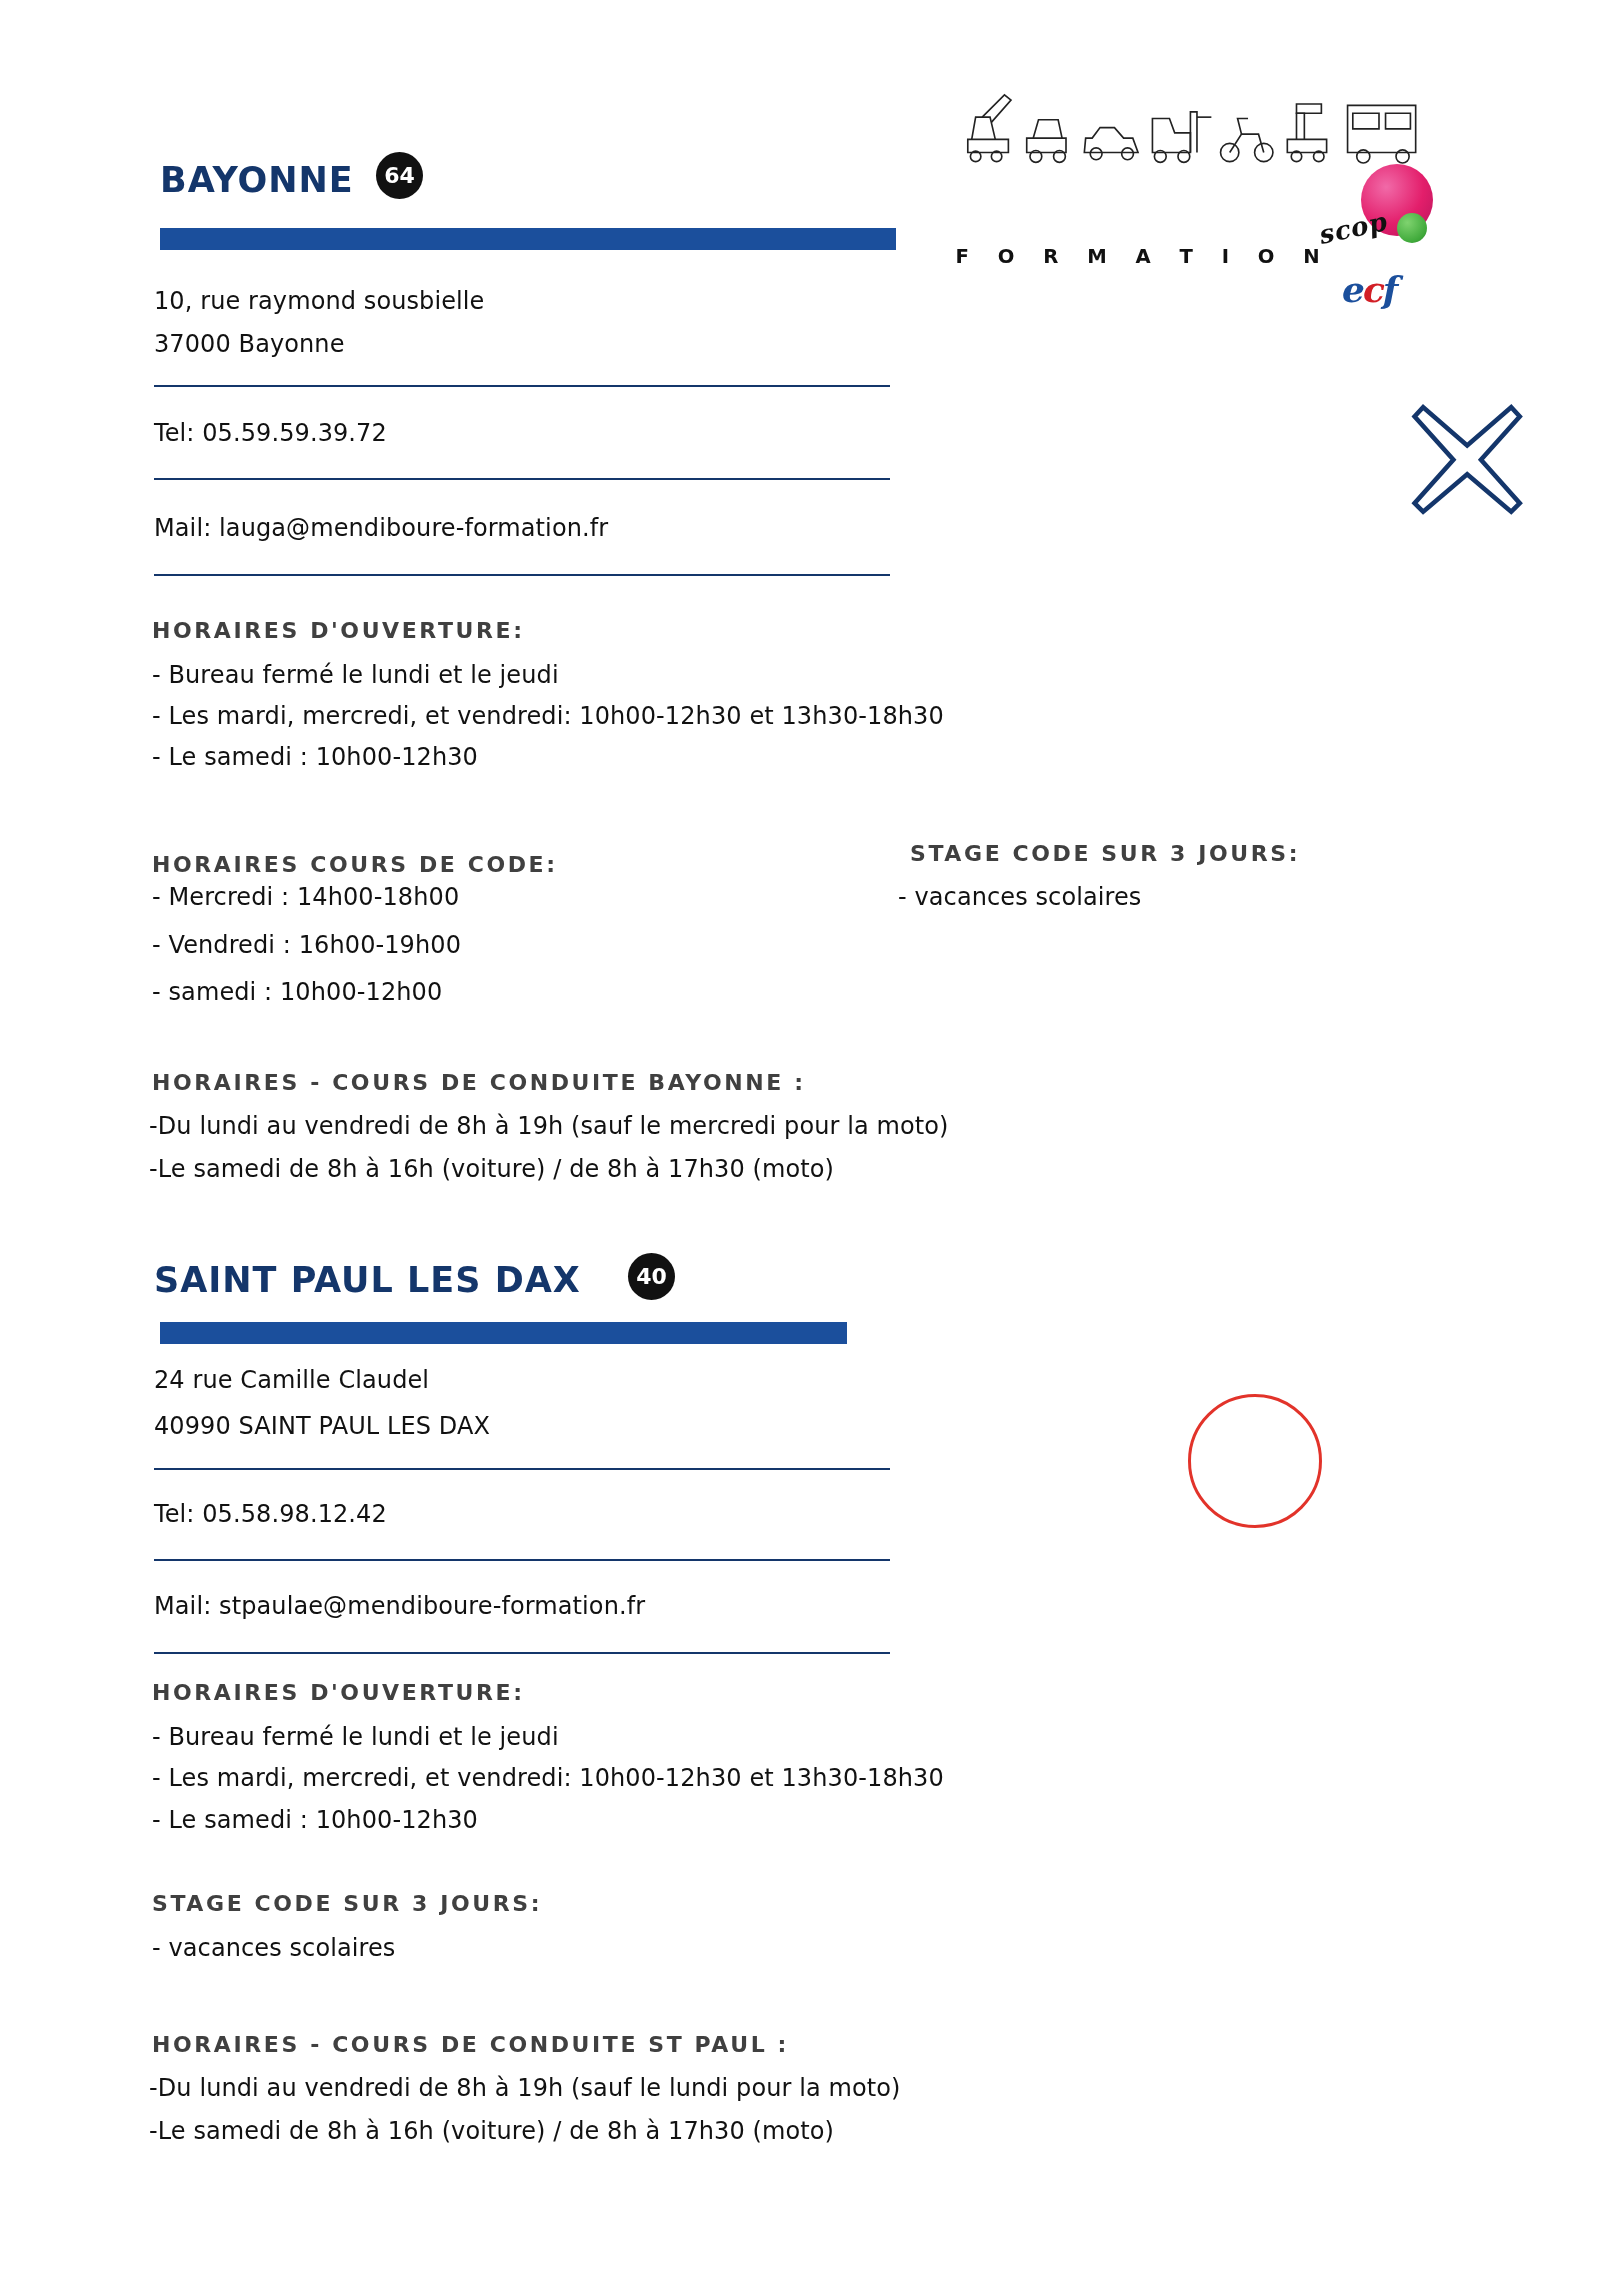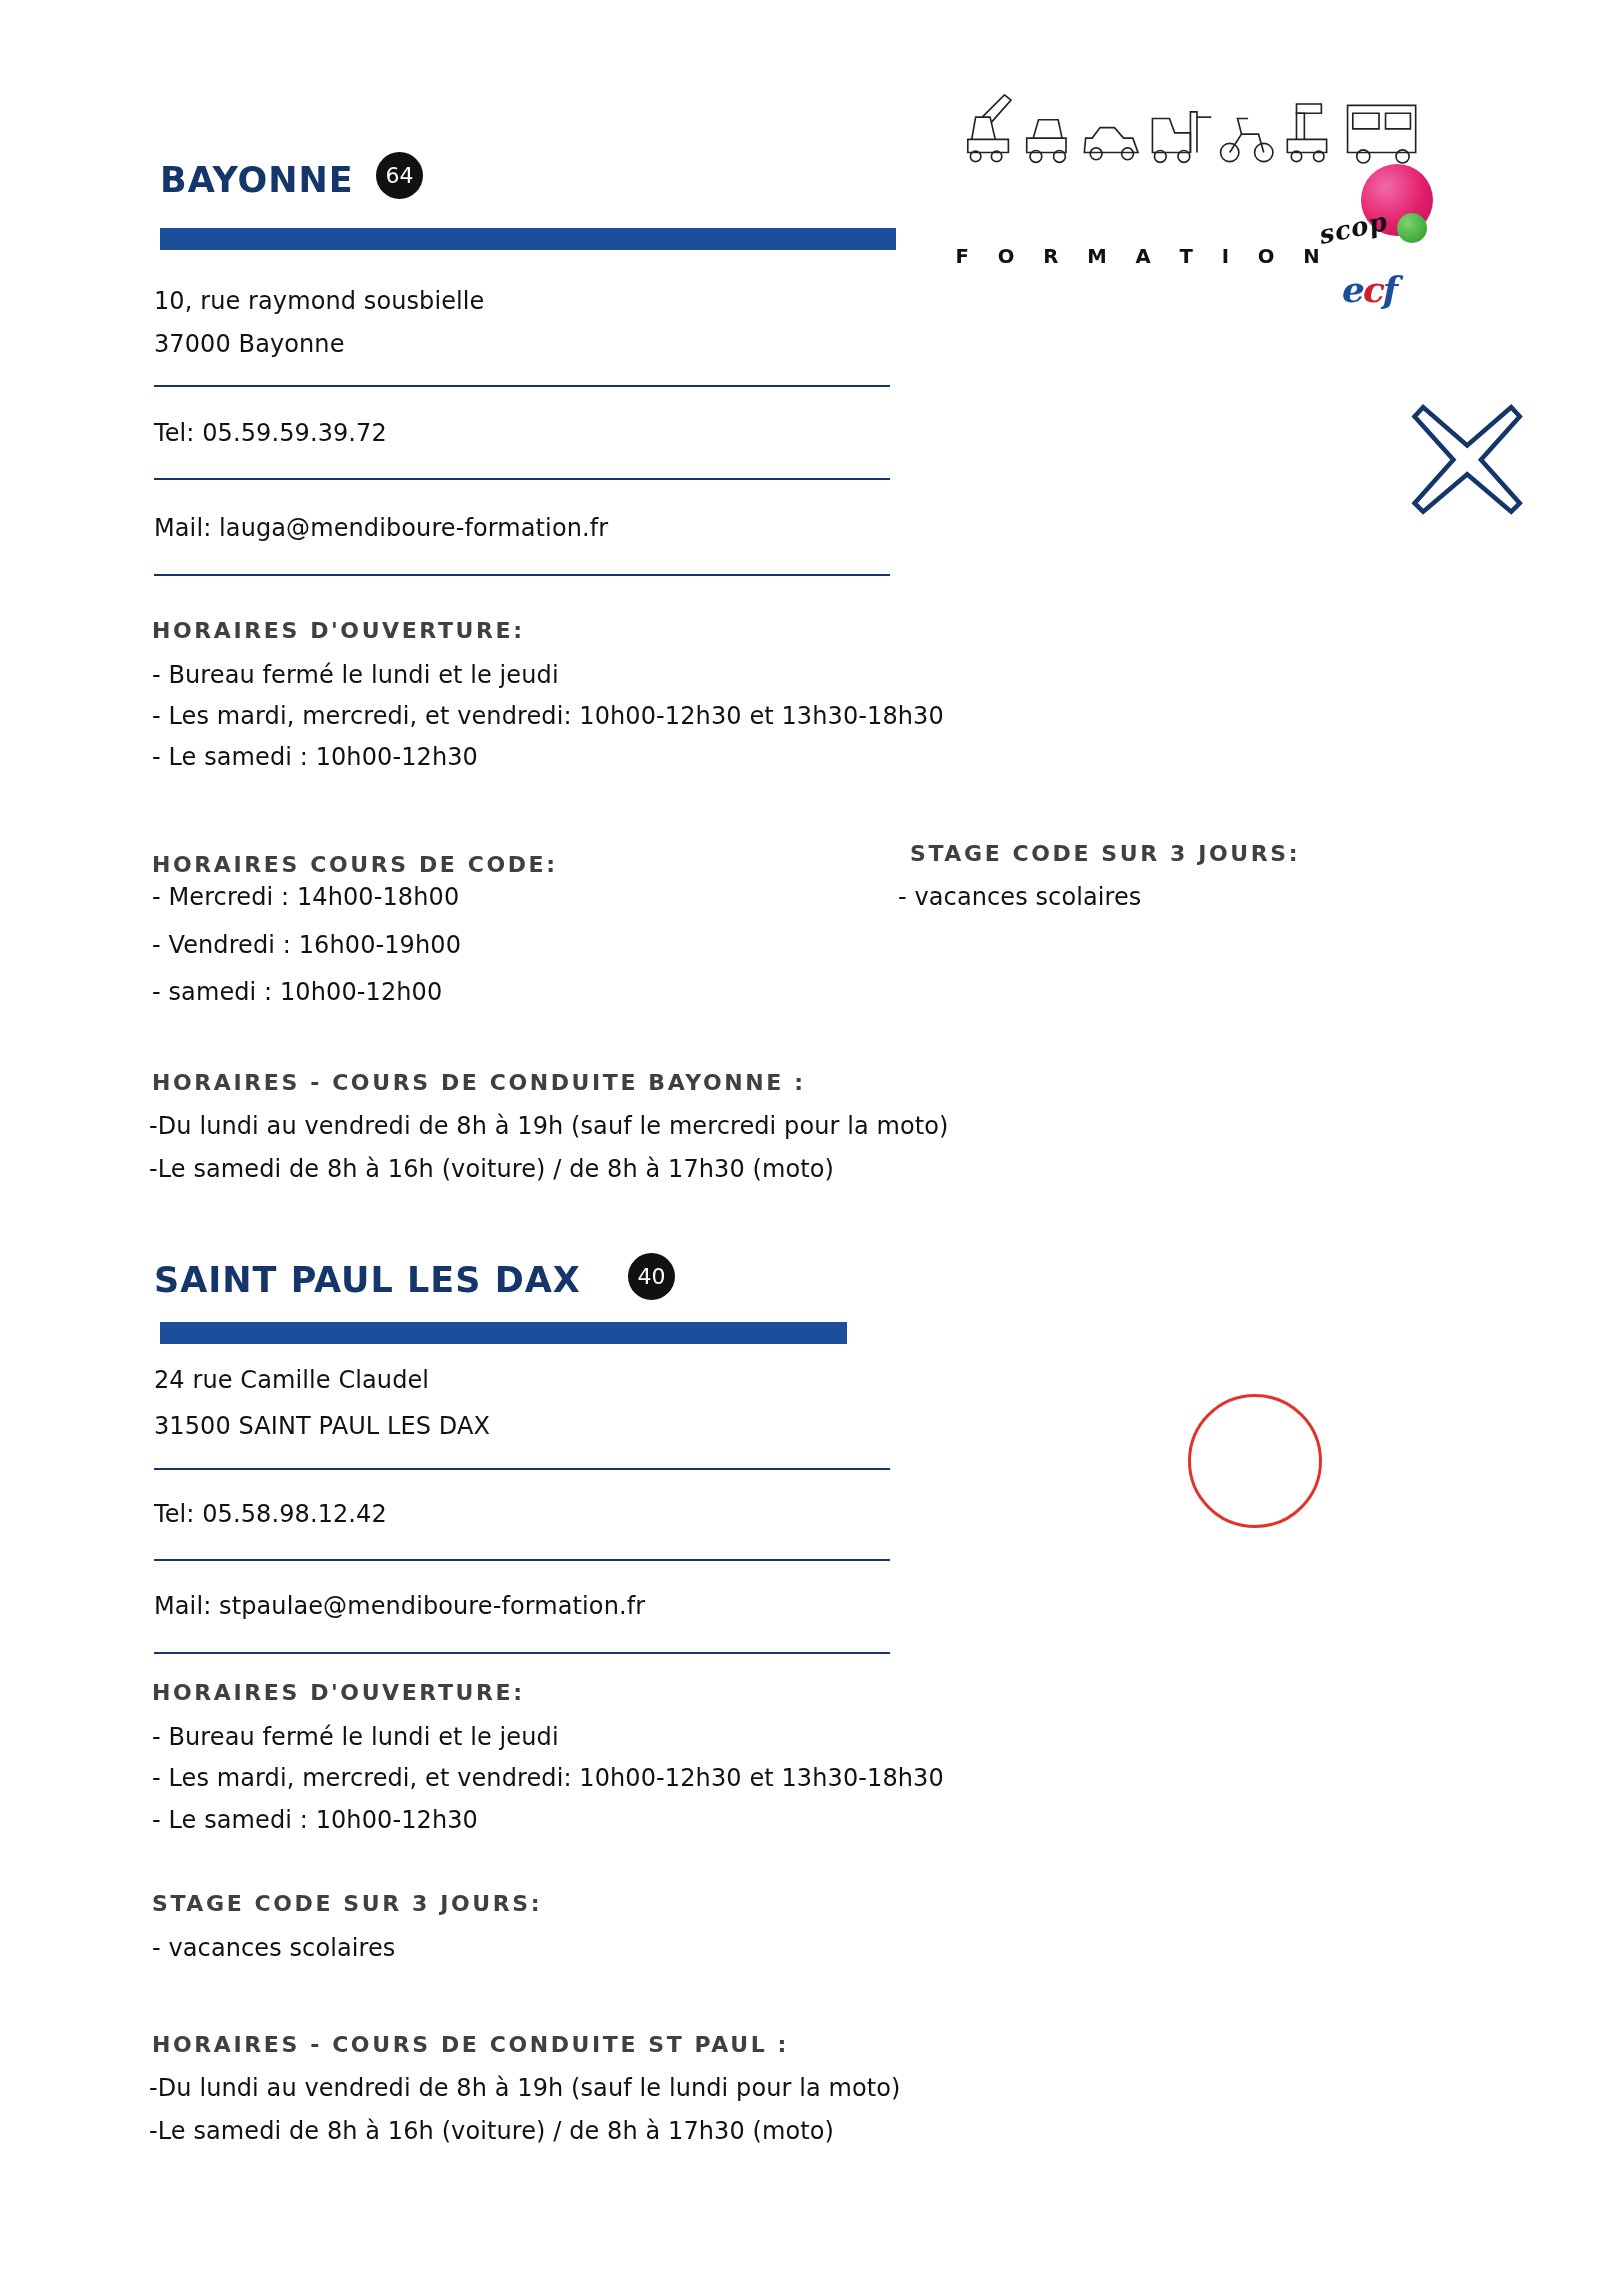--- a/index.html
+++ b/index.html
@@ -43,21 +43,21 @@
     white-space: nowrap;
   }
   .dept-badge {
     position: absolute;
     width: 47px;
     height: 47px;
     border-radius: 50%;
     background: #111111;
     color: #ffffff;
     font-size: 22px;
-    font-weight: normal;
+    font-weight: bold;
     display: flex;
     align-items: center;
     justify-content: center;
     font-family: "DejaVu Sans", sans-serif;
   }
   .city-bar {
     position: absolute;
     height: 22px;
     background: #1b4f9c;
   }
@@ -290,21 +290,21 @@
     <div class="body-line" style="left:149px; top:1112px;">-Du lundi au vendredi de 8h à 19h (sauf le mercredi pour la moto)</div>
     <div class="body-line" style="left:149px; top:1155px;">-Le samedi de 8h à 16h (voiture) / de 8h à 17h30 (moto)</div>
   </div>
 
   <div>
     <div class="city-title" style="left:154px; top:1260px;">SAINT PAUL LES DAX</div>
     <div class="dept-badge" style="left:628px; top:1253px;">40</div>
     <div class="city-bar" style="left:160px; top:1322px; width:687px;"></div>
 
     <div class="addr-line" style="left:154px; top:1366px;">24 rue Camille Claudel</div>
-    <div class="addr-line" style="left:154px; top:1412px;">31500 SAINT PAUL LES DAX</div>
+    <div class="addr-line" style="left:154px; top:1412px;">40990 SAINT PAUL LES DAX</div>
     <div class="rule" style="left:154px; top:1468px; width:736px;"></div>
 
     <div class="addr-line" style="left:154px; top:1500px;">Tel: 05.58.98.12.42</div>
     <div class="rule" style="left:154px; top:1559px; width:736px;"></div>
 
     <div class="addr-line" style="left:154px; top:1592px;">Mail: stpaulae@mendiboure-formation.fr</div>
     <div class="rule" style="left:154px; top:1652px; width:736px;"></div>
 
     <div class="sect-title" style="left:152px; top:1680px;">HORAIRES D'OUVERTURE:</div>
     <div class="body-line" style="left:152px; top:1723px;">- Bureau fermé le lundi et le jeudi</div>

